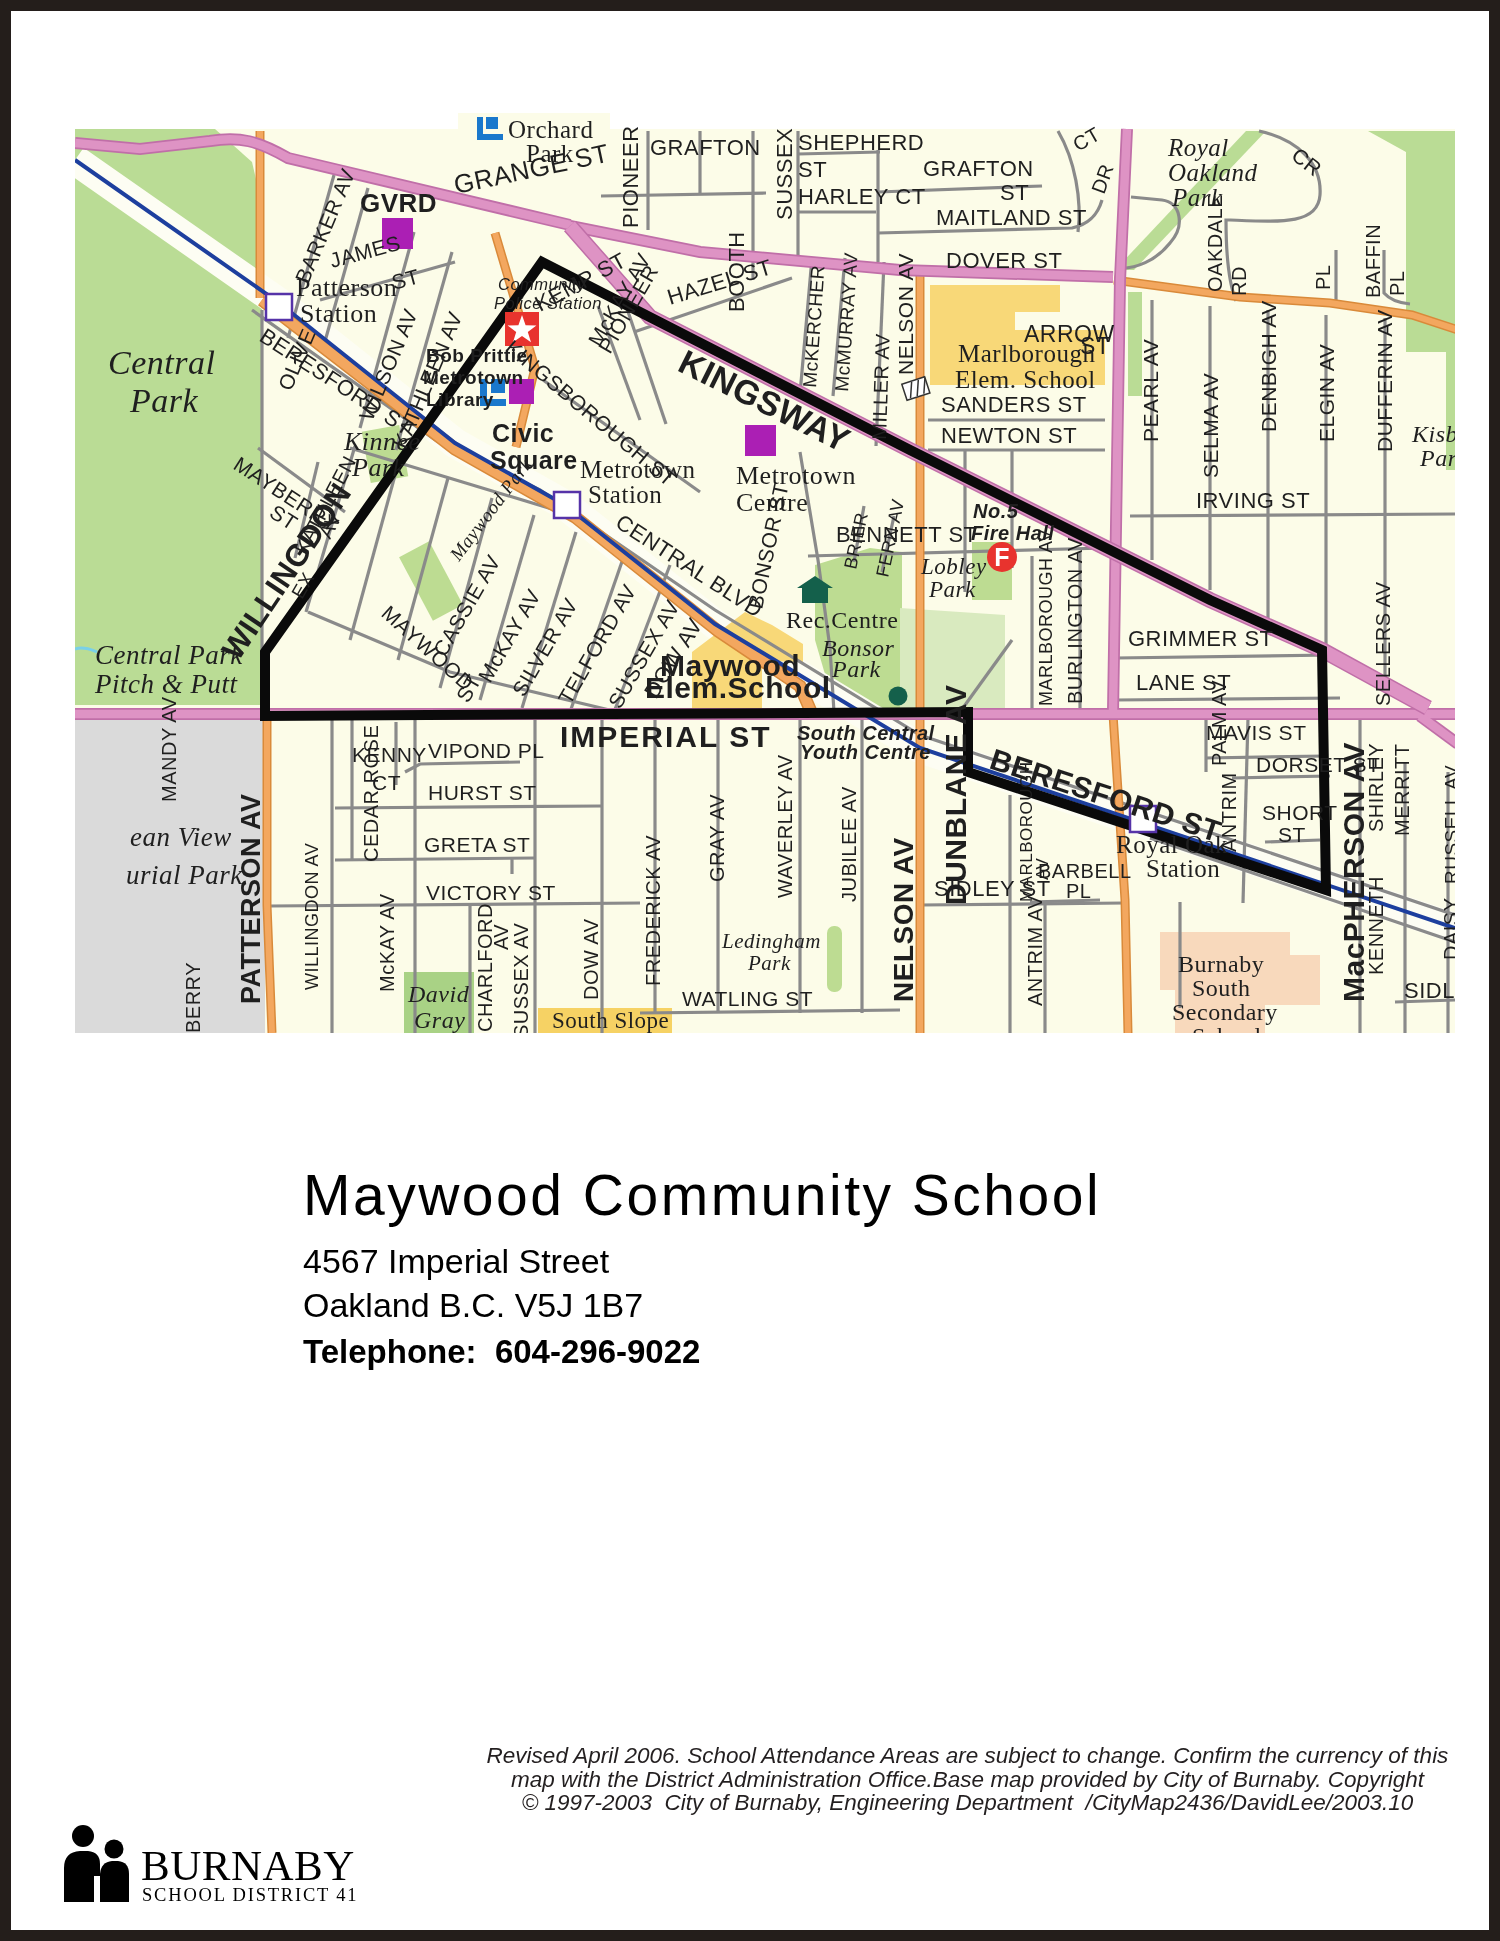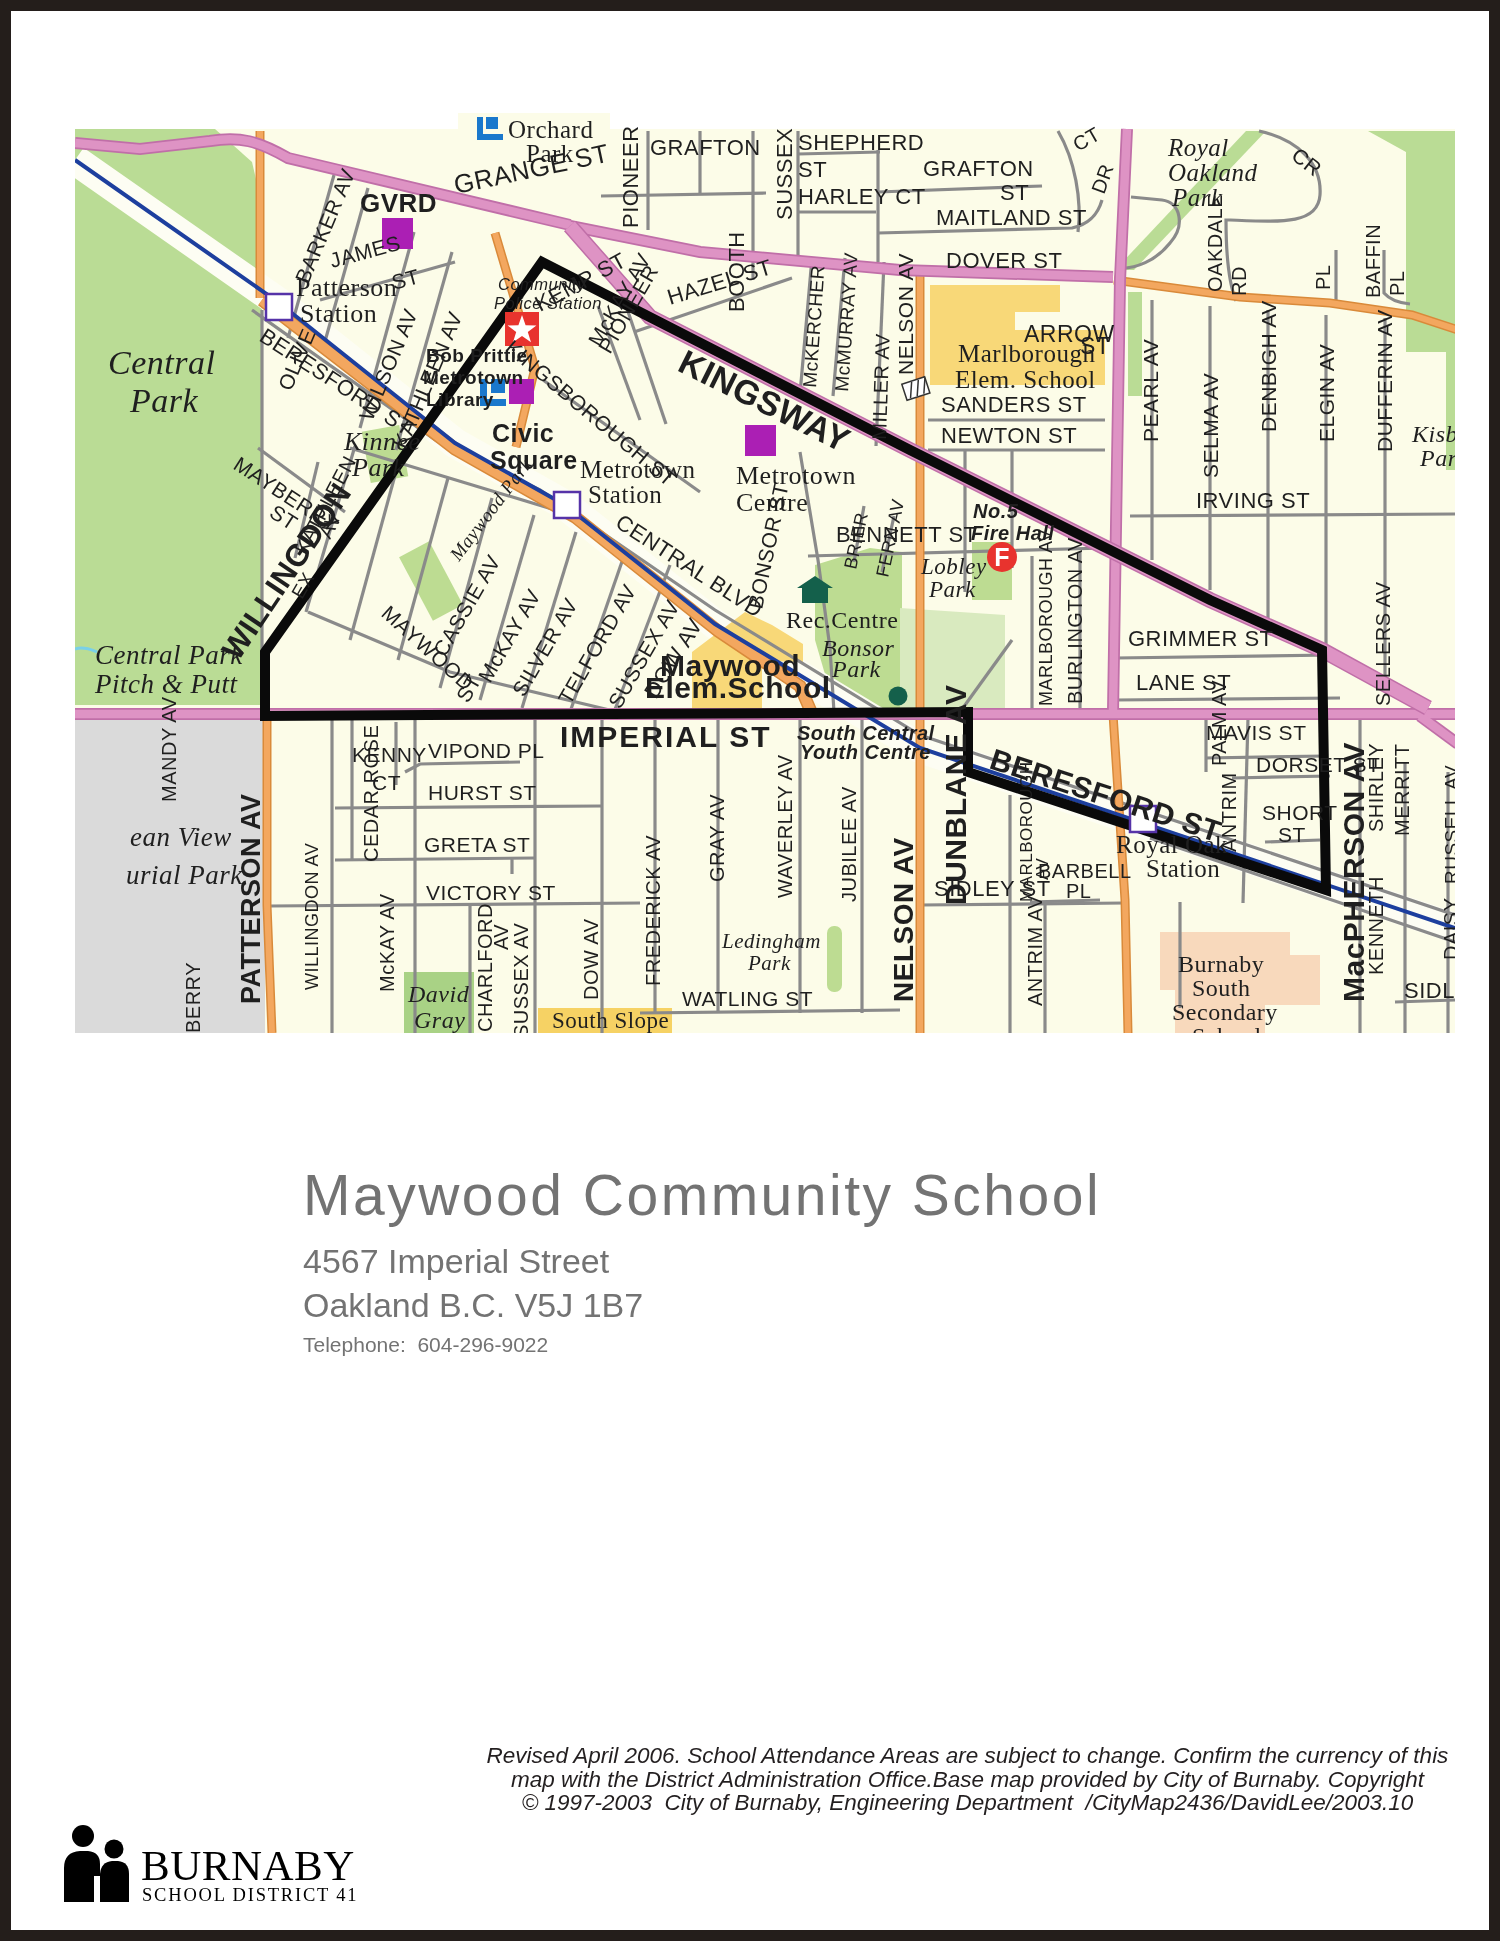--- a/index.html
+++ b/index.html
@@ -1,23 +1,23 @@
 <!DOCTYPE html>
 <html><head>
 <meta charset="utf-8">
 <style>
   html,body{margin:0;padding:0;}
   body{width:1500px;height:1941px;position:relative;background:#ffffff;
        font-family:"Liberation Sans", sans-serif;}
   .frame{position:absolute;left:0;top:0;width:1478px;height:1919px;border:11px solid #241e1b;}
   .mapwrap{position:absolute;left:75px;top:112px;width:1380px;height:921px;}
-  .addr{position:absolute;left:303px;top:1162px;color:#737373;}
+  .addr{position:absolute;left:303px;top:1162px;color:#000000;}
   .addr h1{font-size:57px;font-weight:400;margin:0 0 14px 0;letter-spacing:2.5px;}
   .addr .a{font-size:34px;margin:0 0 5px 0;}
-  .addr .ph{font-size:21px;font-weight:400;margin-top:8px;}
+  .addr .ph{font-size:33px;font-weight:700;margin-top:8px;}
   .logo{position:absolute;left:56px;top:1824px;}
   .foot{position:absolute;left:480px;top:1744px;width:975px;text-align:center;
         font-style:italic;font-size:22.5px;color:#231f20;line-height:23.5px;}
 </style>
 </head>
 <body>
 
 <div class="frame"></div>
 
 <div class="mapwrap">

